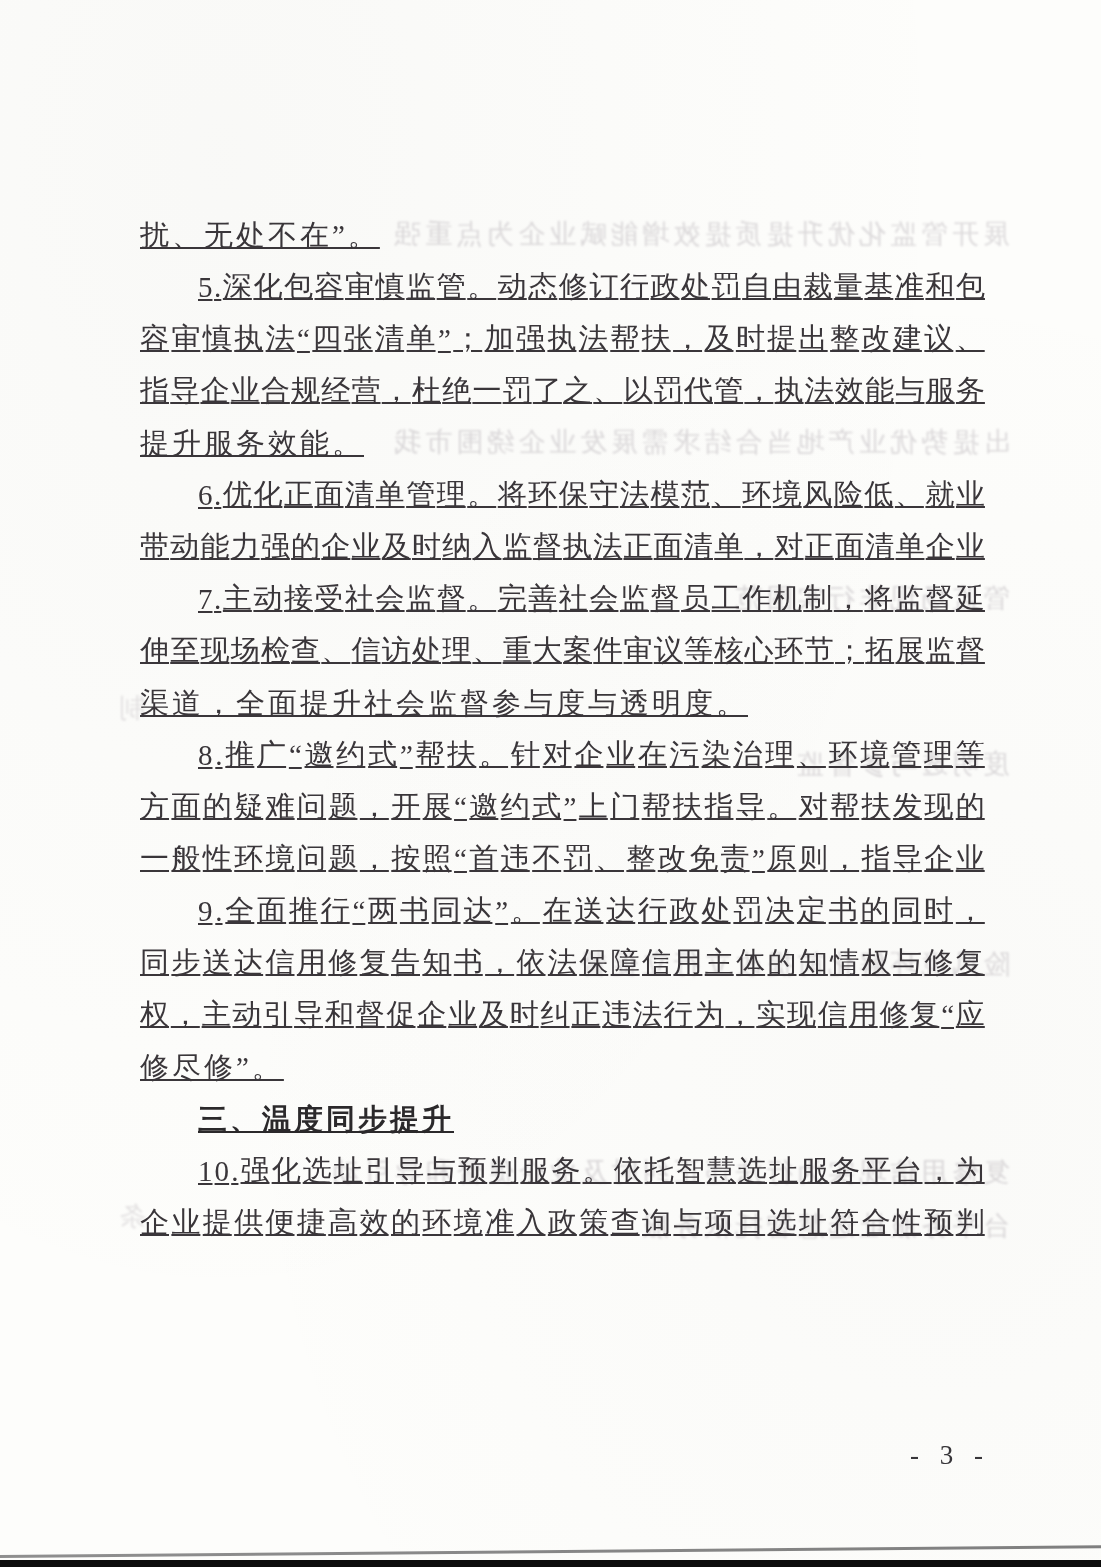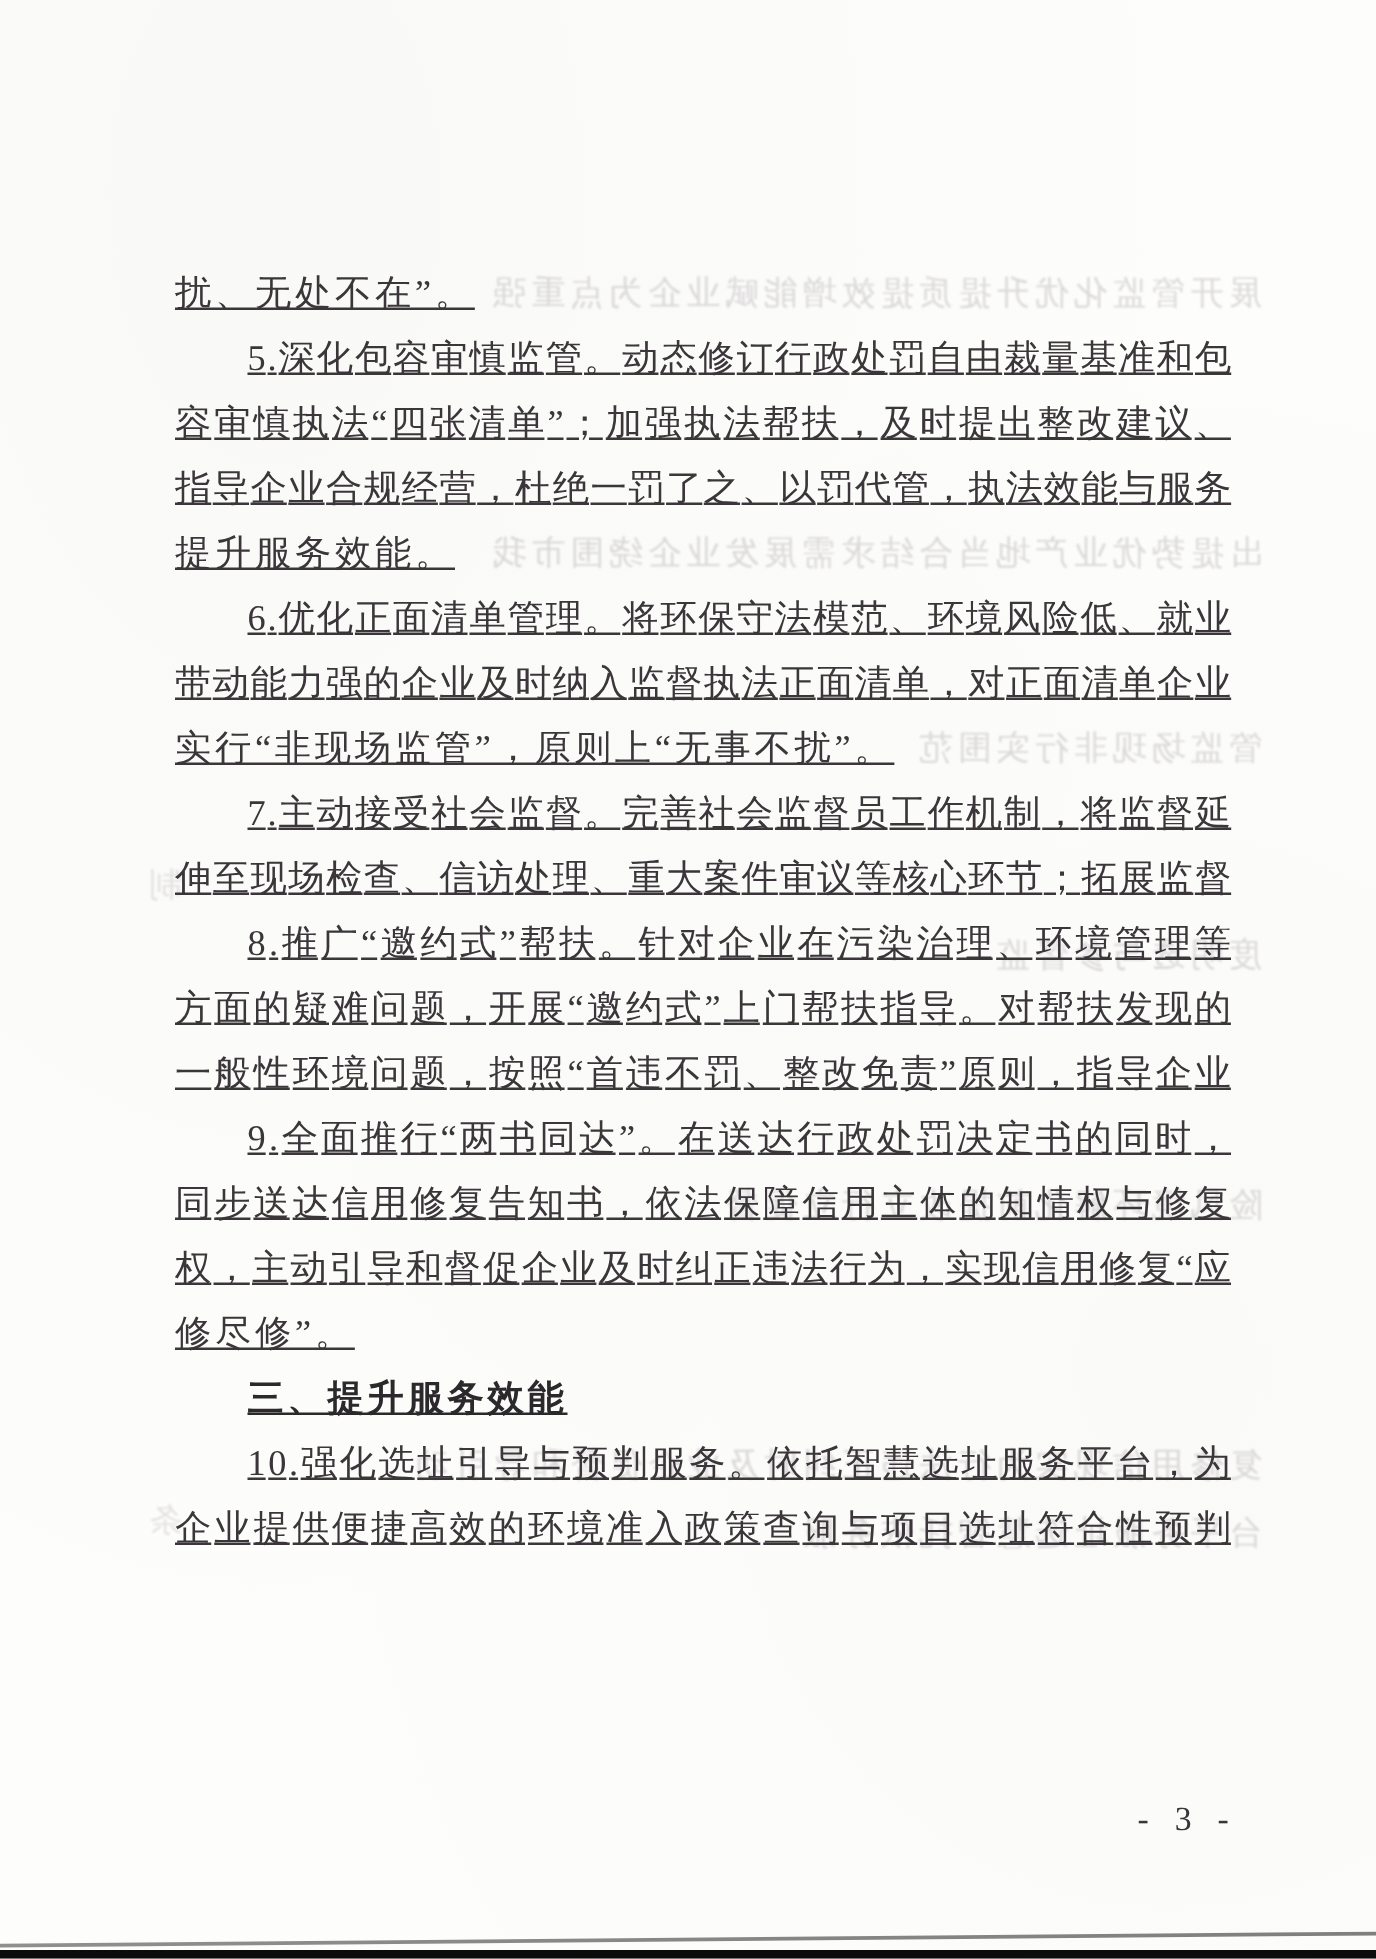--- a/index.html
+++ b/index.html
@@ -260,21 +260,20 @@
         <span>单</span>
         <span>，</span>
         <span>对</span>
         <span>正</span>
         <span>面</span>
         <span>清</span>
         <span>单</span>
         <span>企</span>
         <span>业</span>
       </div>
-      <div class="line body-end">实行“非现场监管”，原则上“无事不扰”。</div>
       <div class="line body-full indent">
         <span>7</span>
         <span>.</span>
         <span>主</span>
         <span>动</span>
         <span>接</span>
         <span>受</span>
         <span>社</span>
         <span>会</span>
         <span>监</span>
@@ -320,20 +319,21 @@
         <span>核</span>
         <span>心</span>
         <span>环</span>
         <span>节</span>
         <span>；</span>
         <span>拓</span>
         <span>展</span>
         <span>监</span>
         <span>督</span>
       </div>
+      <div class="line body-end">渠道，全面提升社会监督参与度与透明度。</div>
       <div class="line body-full indent">
         <span>8</span>
         <span>.</span>
         <span>推</span>
         <span>广</span>
         <span>“</span>
         <span>邀</span>
         <span>约</span>
         <span>式</span>
         <span>”</span>
@@ -498,21 +498,21 @@
         <span>实</span>
         <span>现</span>
         <span>信</span>
         <span>用</span>
         <span>修</span>
         <span>复</span>
         <span>“</span>
         <span>应</span>
       </div>
       <div class="line body-end">修尽修”。</div>
-      <div class="line heading indent">三、提升服务效能</div>
+      <div class="line heading indent">三、温度同步提升</div>
       <div class="line body-full indent">
         <span>1</span>
         <span>0</span>
         <span>.</span>
         <span>强</span>
         <span>化</span>
         <span>选</span>
         <span>址</span>
         <span>引</span>
         <span>导</span>

